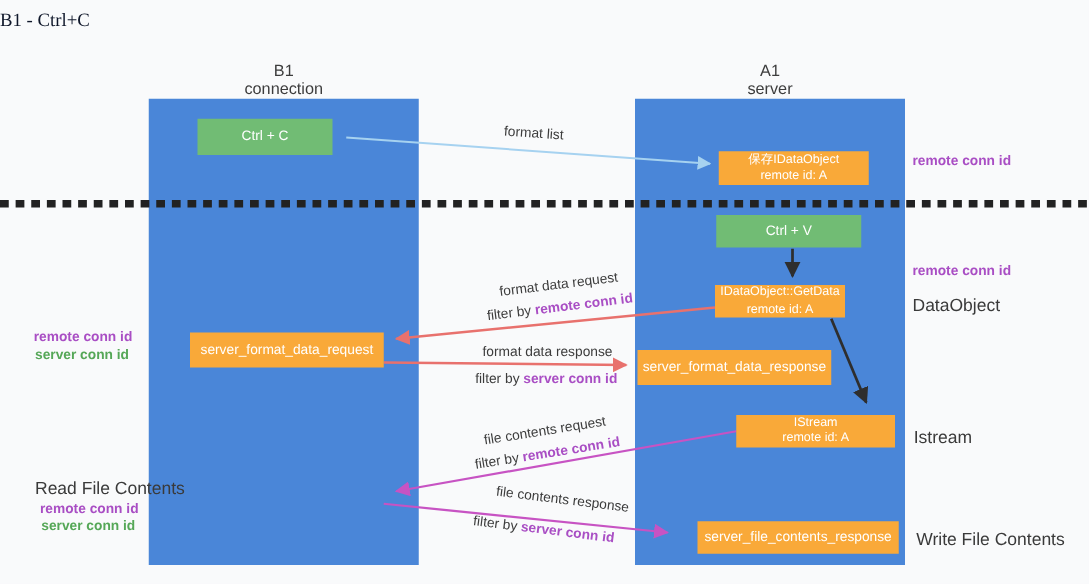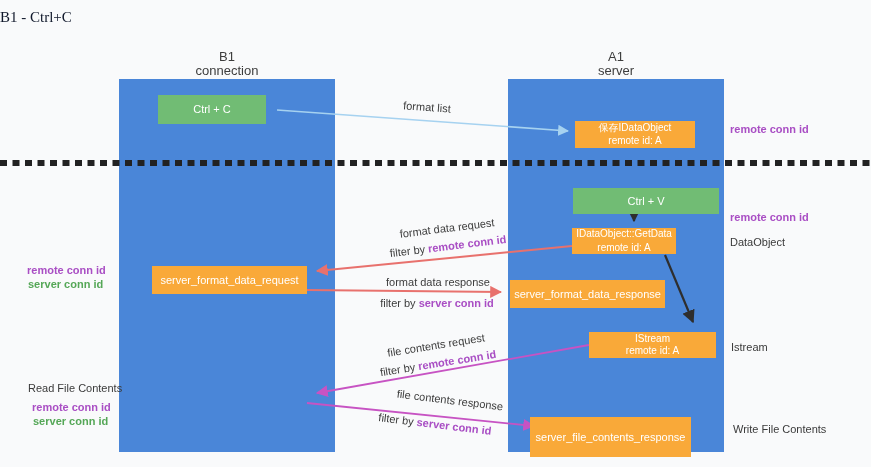--- a/index.html
+++ b/index.html
@@ -47,21 +47,21 @@
   .green{background:var(--node-green);}
   .orange{background:var(--node-orange);}
 
   .elabel{position:absolute;font-size:11px;color:#3c3c3c;white-space:nowrap;
           transform:translate(-50%,-50%) rotate(var(--r,0deg));}
   .elabel .hl{color:var(--label-purple);font-weight:bold;margin-left:3px;}
 
   .slabel{position:absolute;white-space:nowrap;font-size:11px;}
   .bold-purple{color:var(--label-purple);font-weight:bold;}
   .bold-green{color:var(--label-green);font-weight:bold;}
-  .plain{color:#3a3a3a;font-size:11px;}
+  .plain{color:#3a3a3a;font-size:14px;}
 </style>
 </head>
 <body>
 
 <div class="canvas">
 
   <div class="title">
     <div>B1 - Ctrl+C</div>
   </div>
 
@@ -109,21 +109,21 @@
 
   <div class="node green" style="left:158px;top:95px;width:108px;height:29px;">
     <div>Ctrl + C</div>
   </div>
 
   <div class="node orange two-line" style="left:575px;top:121px;width:120px;height:27px;">
     <div>保存IDataObject</div>
     <div>remote id: A</div>
   </div>
 
-  <div class="node green" style="left:573px;top:188px;width:146px;height:26px;">
+  <div class="node green" style="left:573px;top:172px;width:116px;height:26px;">
     <div>Ctrl + V</div>
   </div>
 
   <div class="node orange two-line" style="left:572px;top:228px;width:104px;height:26px;justify-content:space-between;">
     <div>IDataObject::GetData</div>
     <div>remote id: A</div>
   </div>
 
   <div class="node orange" style="left:152px;top:266px;width:155px;height:28px;">
     <div>server_format_data_request</div>
@@ -132,21 +132,21 @@
   <div class="node orange" style="left:510px;top:280px;width:155px;height:28px;">
     <div>server_format_data_response</div>
   </div>
 
   <div class="node orange two-line" style="left:589px;top:332px;width:127px;height:26px;">
     <div>IStream</div>
     <div>remote id: A</div>
   </div>
 
 
-  <div class="node orange" style="left:530px;top:417px;width:161px;height:40px;align-items:center;">
+  <div class="node orange" style="left:558px;top:417px;width:161px;height:26px;align-items:center;">
     <div>server_file_contents_response</div>
   </div>
 
   <div class="elabel" style="left:427px;top:107px;--r:4deg;">format list</div>
 
   <div class="elabel" style="left:447px;top:228px;--r:-7deg;">format data request</div>
   <div class="elabel" style="left:448px;top:246px;--r:-7deg;">
     <span>filter by</span><span class="hl">remote conn id</span>
   </div>
 

